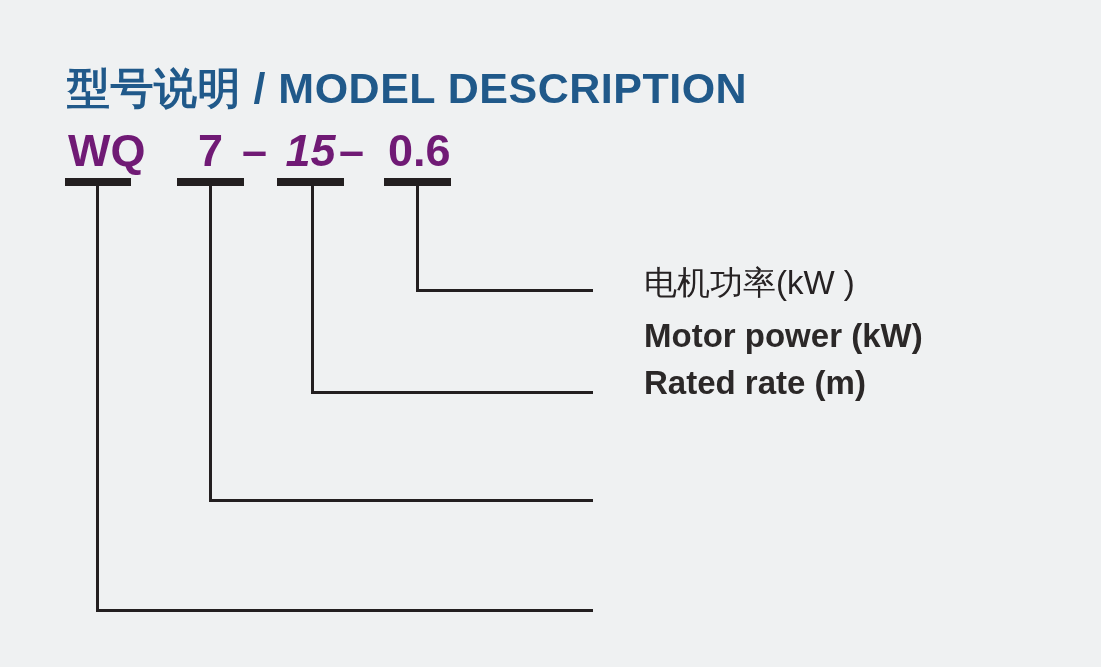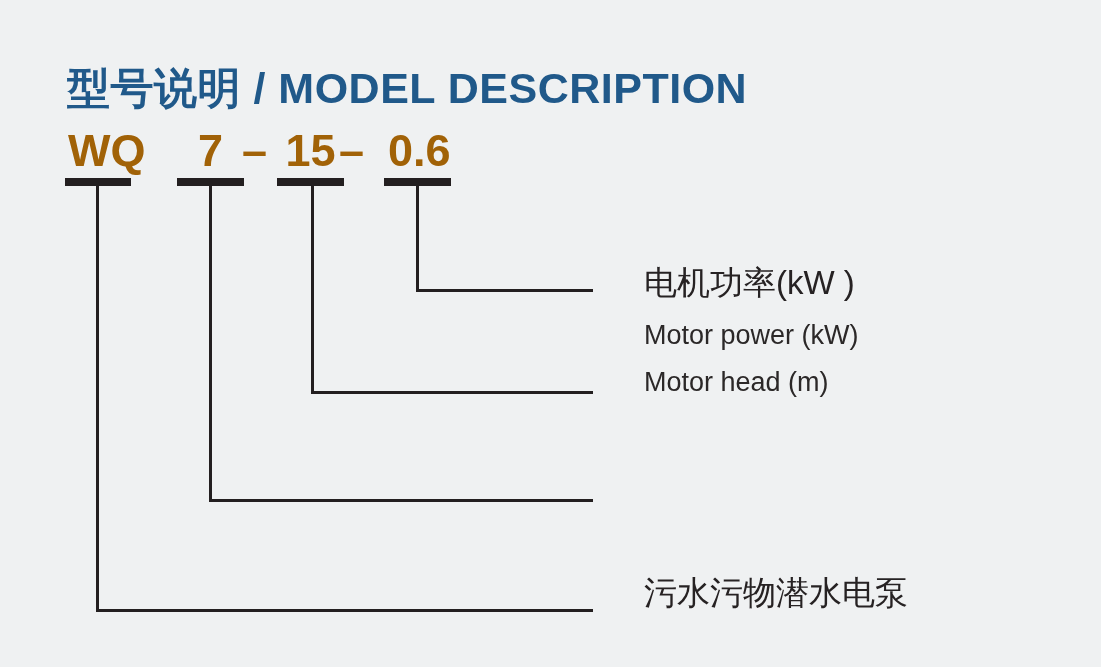--- a/index.html
+++ b/index.html
@@ -25,21 +25,21 @@
   }
 
   
   .seg {
     position: absolute;
     top: 118px;
     height: 50px;
     line-height: 50px;
     font-size: 45px;
     font-weight: bold;
-    color: #a16207;
+    color: #701a75;
     text-align: center;
     white-space: nowrap;
   }
   .seg.wq { text-align: left; }
 
   
   .underline {
     position: absolute;
     top: 174px;
     height: 3px;
@@ -55,64 +55,64 @@
   }
 
   
   .label-row { position: absolute; left: 628px; white-space: nowrap; }
   .label-zh {
     font-size: 33px;
     line-height: 42px;
     color: #262223;
   }
   .label-en {
-    font-size: 27px;
+    font-size: 33px;
     line-height: 37px;
     color: #2b2828;
+    font-weight: bold;
   }
   .label-zh sup, .label-en sup {
     font-size: 55%;
     position: relative;
     top: -0.55em;
     vertical-align: baseline;
   }
 </style>
 </head>
 <body>
 
 <div class="canvas">
 
   <div class="title">型号说明 / MODEL DESCRIPTION</div>
 
   <div class="seg wq" style="left:60px; width:80px;">WQ</div>
   <div class="seg" style="left:173px; width:67px;">7</div>
   <div class="seg" style="left:234px; width:30px;">–</div>
-  <div class="seg" style="left:273px; width:67px;">15</div>
+  <div class="seg" style="left:273px; width:67px;font-style:italic;">15</div>
   <div class="seg" style="left:331px; width:30px;">–</div>
   <div class="seg" style="left:380px; width:67px;">0.6</div>
 
   <div class="underline" style="left:61px;  width:66px;"></div>
   <div class="underline" style="left:173px; width:67px;"></div>
   <div class="underline" style="left:273px; width:67px;"></div>
   <div class="underline" style="left:380px; width:67px;"></div>
 
   <div class="leader" style="left:412px; width:177px; height:111px;"></div>
   <div class="leader" style="left:307px; width:282px; height:213px;"></div>
   <div class="leader" style="left:205px; width:384px; height:321px;"></div>
   <div class="leader" style="left:92px;  width:497px; height:431px;"></div>
 
   <div class="label-row" style="top:250px;">
     <div class="label-zh"><span>电机功率(kW )</span><sup></sup><span></span></div>
     <div class="label-en"><span>Motor power (kW)</span><sup></sup><span></span></div>
   </div>
 
   <div class="label-row" style="top:352px;">
-    <div class="label-en"><span>Motor head (m)</span><sup></sup><span></span></div>
+    <div class="label-en"><span>Rated rate (m)</span><sup></sup><span></span></div>
   </div>
 
   <div class="label-row" style="top:455px;">
   </div>
 
   <div class="label-row" style="top:560px;">
-    <div class="label-zh"><span>污水污物潜水电泵</span><sup></sup><span></span></div>
   </div>
 
 </div>
 
 </body></html>

